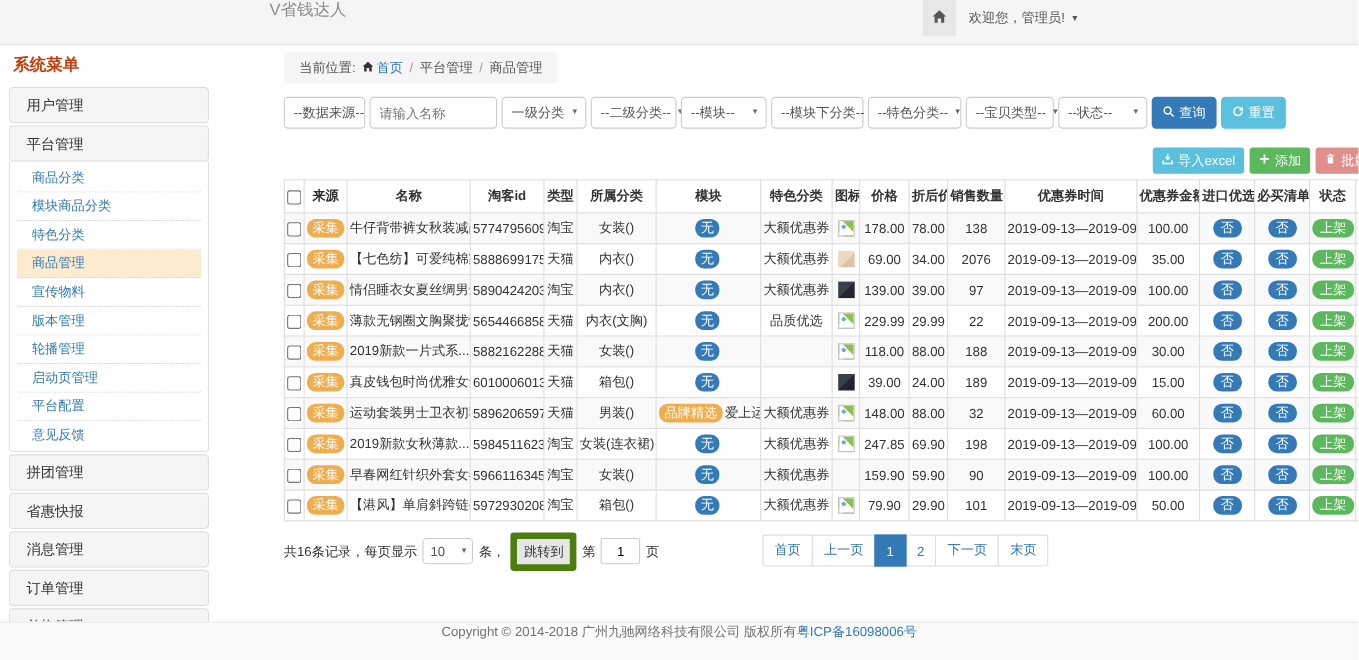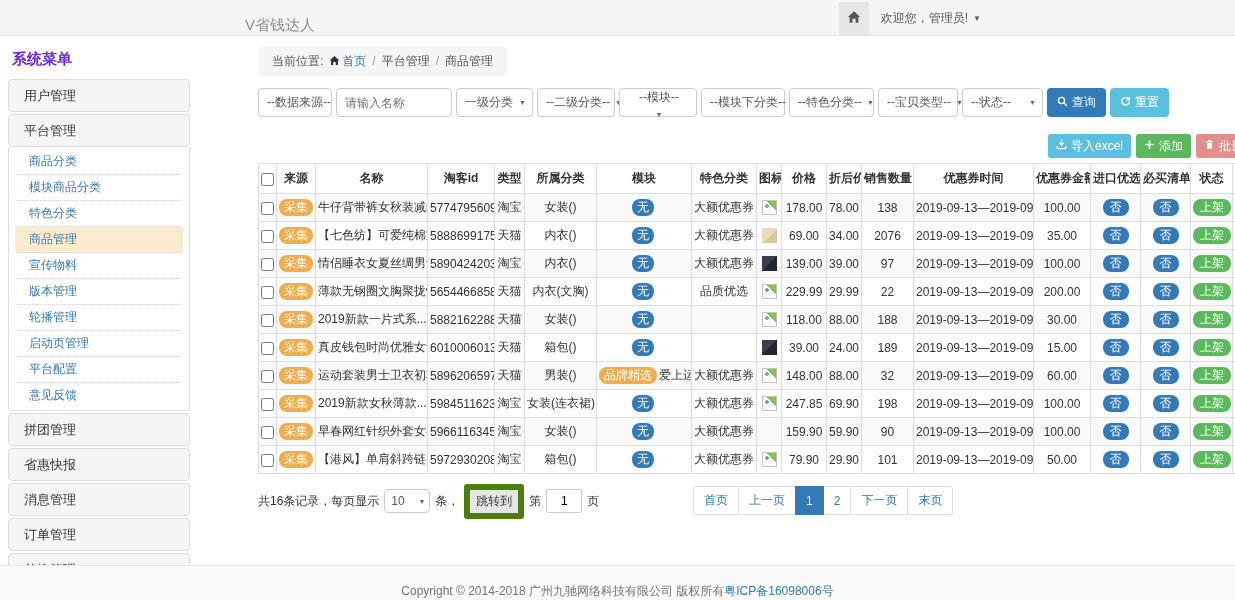--- a/index.html
+++ b/index.html
@@ -3,29 +3,29 @@
 <meta charset="utf-8">
 <style>
   * { box-sizing: border-box; }
   html,body { margin:0; padding:0; }
   body {
     width:1235px; height:600px; position:relative; overflow:hidden;
     background:#fff; font-family:"Liberation Sans","DejaVu Sans",sans-serif;
     font-size:12px; color:#333;
   }
   
-  .topbar { height:36px; background:#f5f5f5; border-bottom:1px solid #e3e3e3; display:flex; align-items:flex-end; }
+  .topbar { height:41px; background:#f5f5f5; border-bottom:1px solid #e3e3e3; display:flex; align-items:flex-start; }
   .topbar-title { margin-left:245px; font-size:15px; color:#8c8c8c; }
   .topbar-right { margin-left:auto; display:flex; align-items:center; padding-right:242px; }
   .home-btn { width:30px; height:33px; background:#e7e7e7; display:flex; align-items:center; justify-content:center; color:#555; cursor:pointer; }
   .welcome { font-size:12px; color:#555; padding:0 12px; display:flex; align-items:center; gap:5px; cursor:pointer; }
   .caret { font-size:8px; color:#555; }
   
   .sidebar { position:absolute; left:8px; top:44px; width:182px; height:521px; overflow:hidden; }
-  .sidebar-title { color:#6d28d9; font-size:15px; font-weight:bold; padding:6px 4px 10px 4px; }
+  .sidebar-title { color:#c2410c; font-size:15px; font-weight:bold; padding:6px 4px 10px 4px; }
   .side-section { background:#f5f5f5; border:1px solid #ddd; border-radius:4px; padding:8px 15px; font-size:13px; color:#333; margin-bottom:2px; cursor:pointer; line-height:15px; }
   .submenu { border:1px solid #ddd; border-top:none; border-radius:0 0 4px 4px; background:#fff; margin:-2px 0 2px 0; padding:2px 6px; }
   .submenu-item { padding:5px 8px 5px 14px; font-size:12px; color:#337ab7; border-bottom:1px dotted #ccc; cursor:pointer; line-height:15px; border-radius:3px; }
   .submenu-item:last-child { border-bottom:none; }
   .submenu-item[data-active="true"] { background:#fdebd0; }
   
   .main { position:absolute; left:210px; top:33px; width:1017px;margin-left:48px; }
   .breadcrumb { display:inline-block; margin-top:14px; background:#f5f5f5; border-radius:4px; padding:6px 14px; font-size:12px; color:#555; }
   .breadcrumb .bc-home { color:#337ab7; cursor:pointer; }
   .breadcrumb .sep { color:#999; margin:0 6px; }
@@ -33,21 +33,21 @@
   .bc-item { color:#555; }
   
   .filters { margin-top:12px; display:flex; align-items:flex-end; gap:4px; }
   .fselect { height:29px; border:1px solid #ccc; border-radius:4px; background:#fff; display:flex; align-items:center; justify-content:space-between; padding:0 6px 0 8px; font-size:12px; color:#555; gap:5px; cursor:pointer; white-space:nowrap; }
   .arr { font-size:7px; color:#666; }
   .finput { height:29px; border:1px solid #ccc; border-radius:4px; padding:0 8px; font-size:12px; color:#555; font-family:inherit; }
   .filters > :nth-child(1) { width:74px; }
   .filters > :nth-child(2) { width:116px; }
   .filters > :nth-child(3) { width:77px; }
   .filters > :nth-child(4) { width:78px; }
-  .filters > :nth-child(5) { width:78px;flex-direction:column; }
+  .filters > :nth-child(5) { width:78px; }
   .filters > :nth-child(6) { width:84px; }
   .filters > :nth-child(7) { width:85px; }
   .filters > :nth-child(8) { width:80px; }
   .filters > :nth-child(9) { width:81px; }
   .btn { height:29px; border:none; border-radius:4px; color:#fff; font-size:12px; padding:0 10px; display:inline-flex; align-items:center; gap:4px; cursor:pointer; font-family:inherit; white-space:nowrap; }
   .btn-primary { background:#337ab7; }
   .btn-info { background:#5bc0de; }
   .btn-success { background:#5cb85c; }
   .btn-danger-soft { background:#e08f8c; }
   .btn-sm { height:24px; padding:0 8px; border-radius:3px; }
@@ -79,21 +79,21 @@
   .pag-row { margin-top:12px; position:relative; display:flex; align-items:center; gap:5px; font-size:12px; color:#333; height:30px; }
   .page-size { height:24px; width:46px; padding:0 4px 0 6px; }
   .jump-btn { background:#e6e6e6; border:6px solid #4d7c0f; border-radius:3px; padding:3px 6px; cursor:pointer; color:#333; }
   .page-input { width:36px; height:24px; border:1px solid #ccc; border-radius:2px; text-align:center; font-size:12px; font-family:inherit; }
   .pager { position:absolute; left:435px; top:0; display:flex; }
   .pg { background:#fff; border:1px solid #ddd; color:#337ab7; font-size:12px; padding:5px 10px; margin-left:-1px; cursor:pointer; font-family:inherit; }
   .pg:first-child { margin-left:0; border-radius:3px 0 0 3px; }
   .pg:last-child { border-radius:0 3px 3px 0; }
   .pg[data-active="true"] { background:#337ab7; border-color:#337ab7; color:#fff; position:relative; }
   
-  .footer { position:absolute; left:0; top:565px; width:1235px; height:35px; background:#fafafa; border-top:1px solid #e7e7e7; display:flex; align-items:flex-end; justify-content:center; font-size:12px; color:#737373; z-index:5; }
+  .footer { position:absolute; left:0; top:565px; width:1235px; height:35px; background:#fafafa; border-top:1px solid #e7e7e7; display:flex; align-items:flex-start; justify-content:center; font-size:12px; color:#737373; z-index:5; }
   .icp { color:#337ab7; cursor:pointer; }
   input[type="checkbox"] { margin:0; vertical-align:middle; }
 </style>
 </head>
 <body>
 
 <div class="topbar">
   <div class="topbar-title">V省钱达人</div>
   <div class="topbar-right">
     <div class="home-btn">

